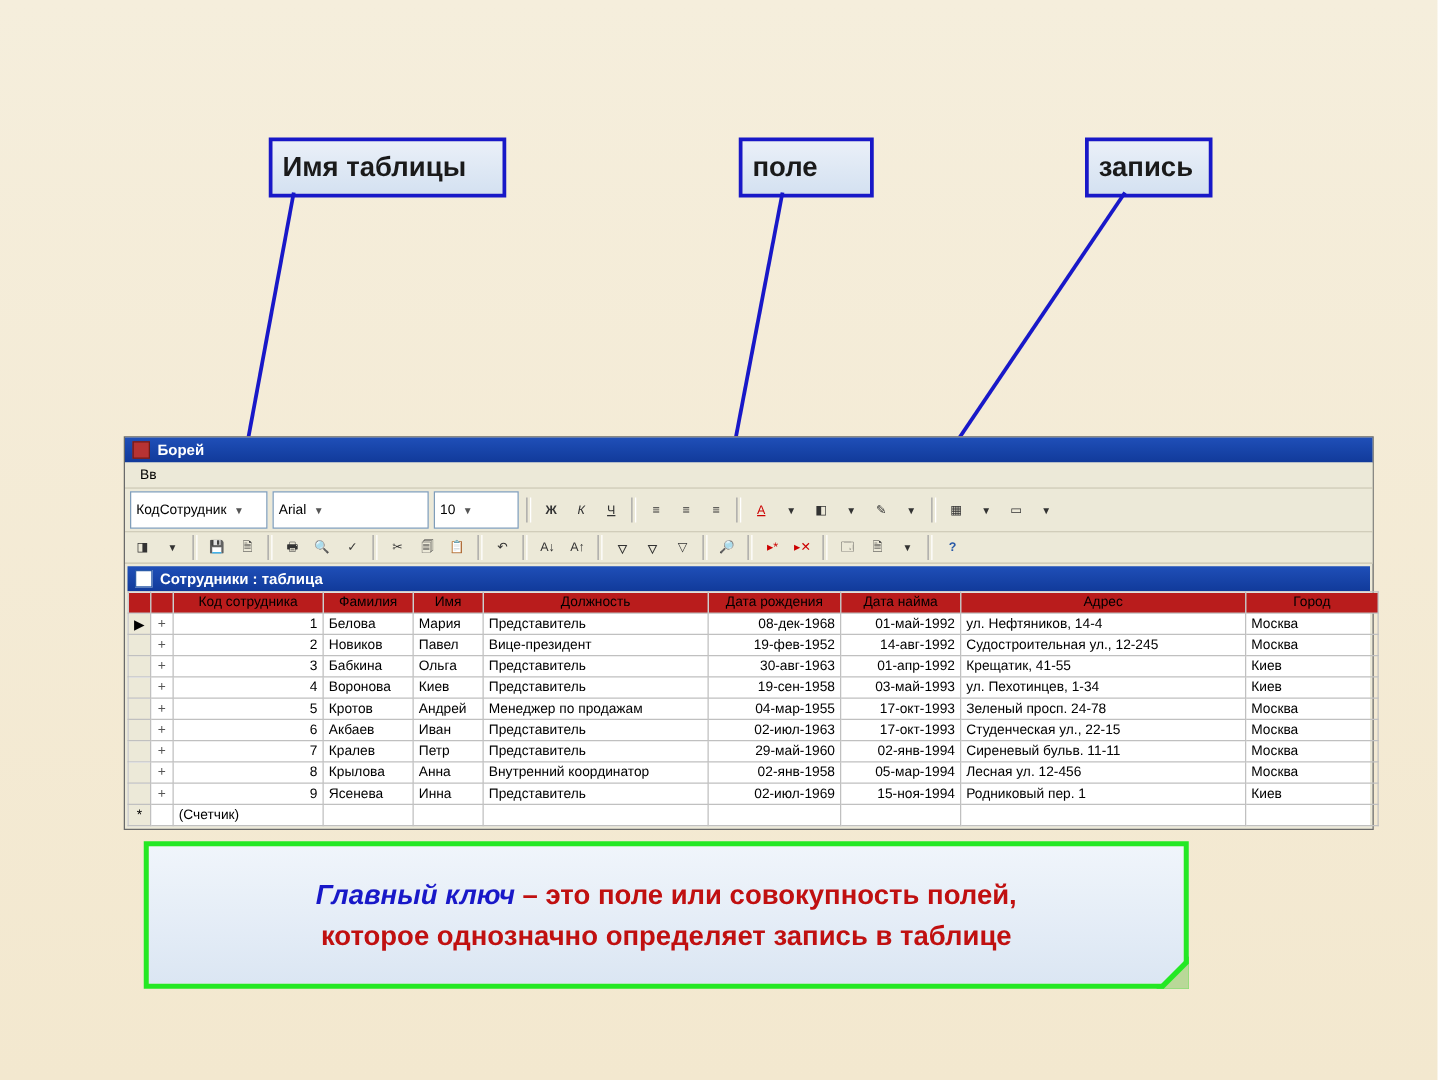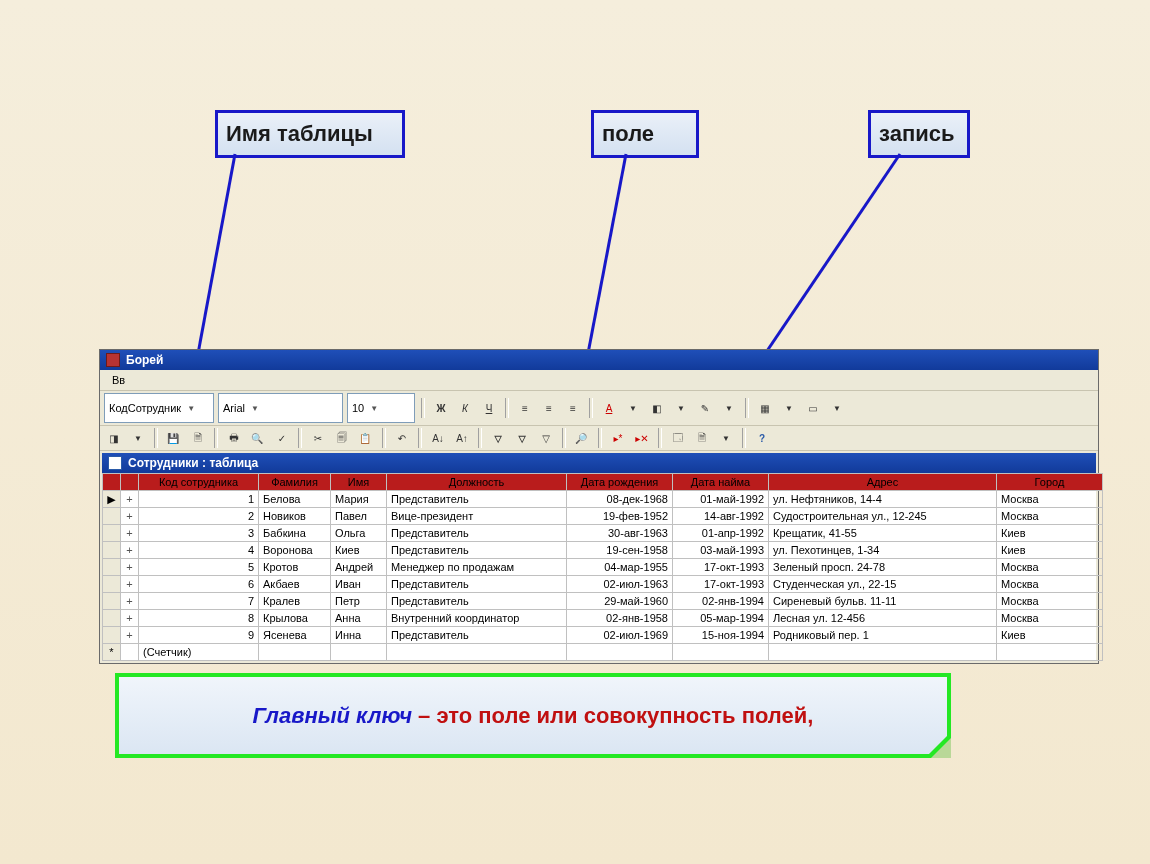--- a/index.html
+++ b/index.html
@@ -463,15 +463,16 @@
             <td></td>
             <td></td>
           </tr>
         </tbody>
     </table>
   </div>
 </div>
 
 <div class="def-box">
   <span class="def-title">Главный ключ</span><span class="def-rest"> – </span><span class="def-rest">это поле или совокупность полей,</span><br>
+  <span class="def-rest">которое  однозначно  определяет  запись  в таблице</span>
   <div class="fold-corner"></div>
   <div class="fold-inner"></div>
 </div>
 
 </body></html>

